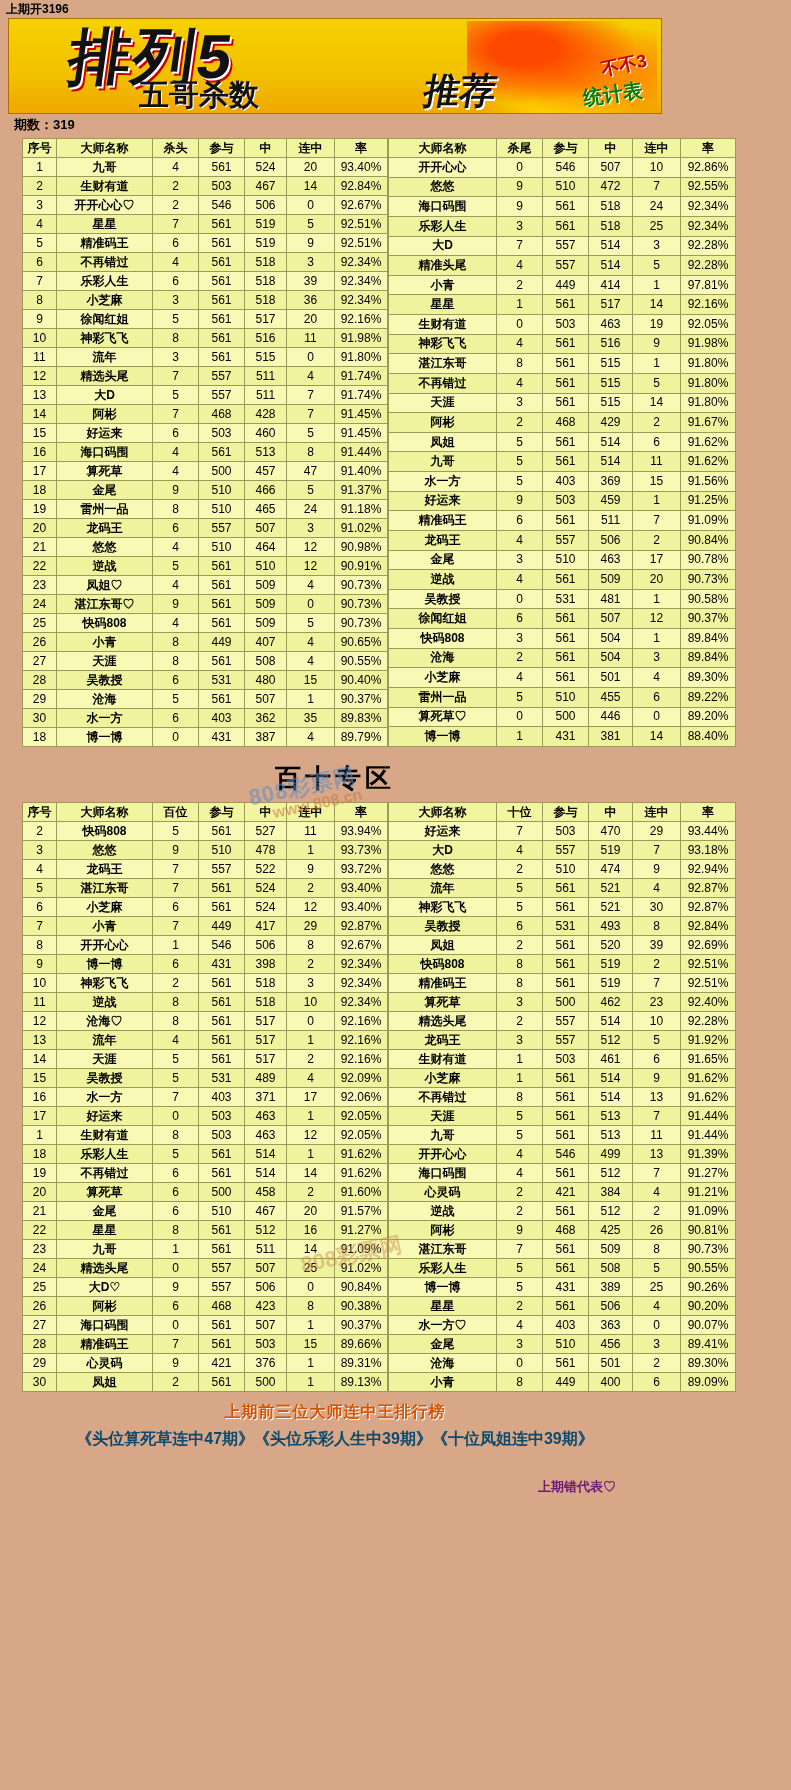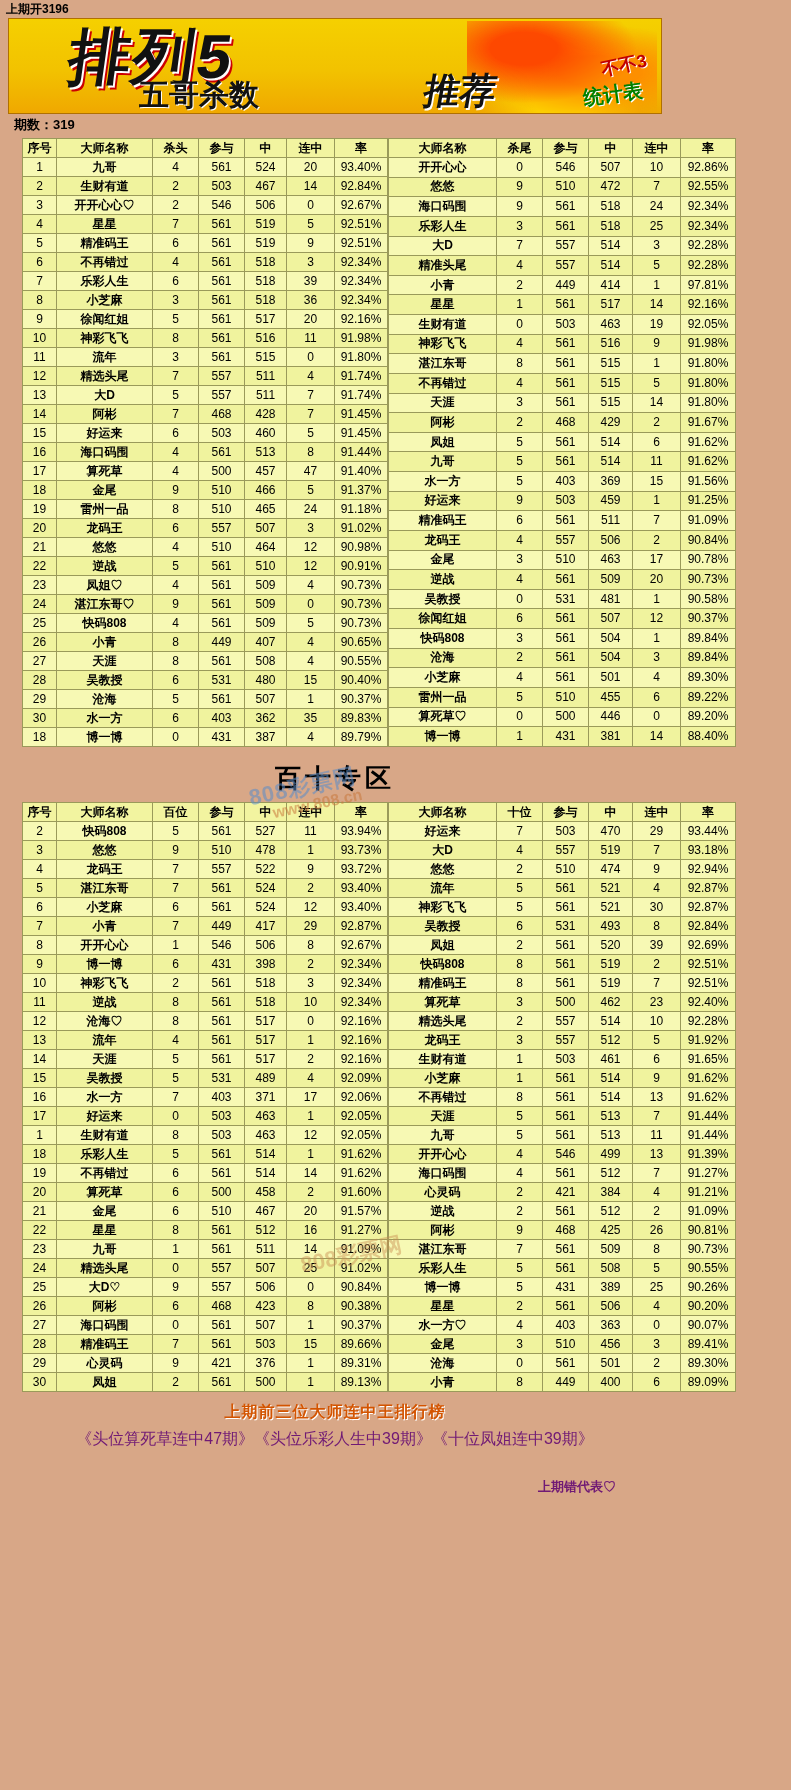--- a/index.html
+++ b/index.html
@@ -163,21 +163,21 @@
     margin: 10px 10px 0 10px;
     text-align: center;
   }
   .footer .f1 {
     font-size: 16px; font-weight: bold; color: #d35400;
     text-shadow: 1px 1px 0 #fff;
     letter-spacing: 1px;
   }
   .footer .f2 {
     margin-top: 6px;
-    font-size: 16px; font-weight: normal; color: #701a75;
+    font-size: 16px; font-weight: bold; color: #0c4a6e;
   }
   .footer .f3 {
     margin-top: 28px;
     text-align: right;
     padding-right: 44px;
     font-size: 13px; font-weight: bold; color: #701a75;
   }
 </style>
 </head>
 <body>

